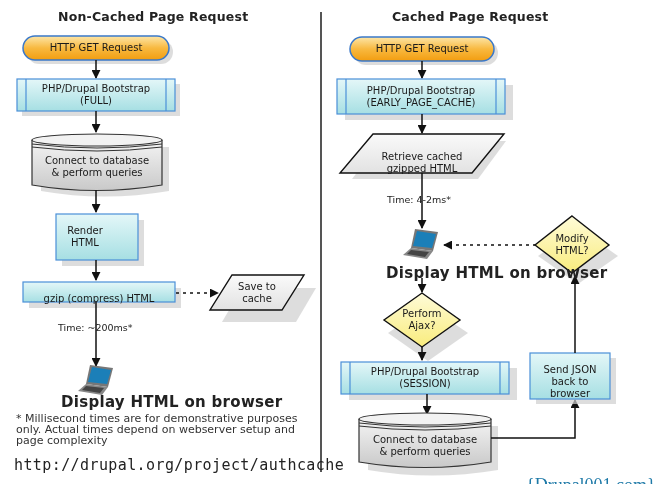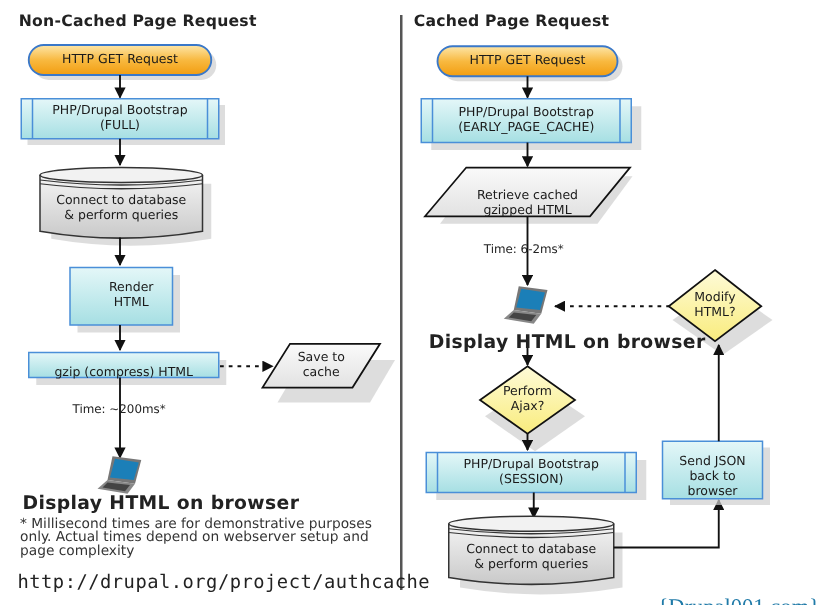--- a/index.html
+++ b/index.html
@@ -1,21 +1,21 @@
 <!DOCTYPE html>
 <html><head>
 <meta charset="utf-8">
 <style>
   html, body { margin:0; padding:0; background:#ffffff; }
   body { width:659px; height:484px; position:relative; overflow:hidden;
          font-family:"DejaVu Sans", sans-serif; color:#111; }
   #diagram { position:absolute; left:0; top:0; width:659px; height:484px; }
   .lbl { position:absolute; text-align:center; font-size:10px; line-height:12px; color:#1a1a1a;
          display:flex; align-items:center; justify-content:center; white-space:pre-line;border-radius:12px; }
-  .title { position:absolute; font-size:12.5px; font-weight:bold; color:#222; letter-spacing:0.2px; }
+  .title { position:absolute; font-size:12.5px; font-weight:bold; color:#222; letter-spacing:0.2px;margin-left:43px; }
   .bold { font-weight:bold; font-size:15px; letter-spacing:0.3px; }
   .note { position:absolute; font-size:11px; line-height:11px; color:#333; }
   .url { position:absolute; font-size:15px; font-weight:bold; color:#222; letter-spacing:0.4px;
          font-family:"DejaVu Sans Mono", monospace; font-weight:normal; }
   .brand { position:absolute; font-size:18px; color:#1f7aa8; font-family:Liberation Serif, serif;margin-top:16px; }
   .time { position:absolute; font-size:9.5px; color:#222; }
 </style>
 </head>
 <body>
 
@@ -164,39 +164,39 @@
   </g>
   <line x1="575" y1="353" x2="575" y2="276" stroke="#111" stroke-width="1.5" marker-end="url(#arr)"></line>
 </svg>
 
 <div class="title" style="left:15px;top:9px;">Non-Cached Page Request</div>
 <div class="lbl" style="left:23px;top:36px;width:146px;height:24px;">HTTP GET Request</div>
 <div class="lbl" style="left:26px;top:79px;width:140px;height:32px;">PHP/Drupal Bootstrap
 (FULL)</div>
 <div class="lbl" style="left:32px;top:150px;width:130px;height:34px;">Connect to database
 &amp; perform queries</div>
-<div class="lbl" style="left:60px;top:214px;width:90px;height:46px;">Render
+<div class="lbl" style="left:40px;top:214px;width:90px;height:46px;">Render
 HTML</div>
 <div class="lbl" style="left:23px;top:282px;width:152px;height:33px;">gzip (compress) HTML</div>
 <div class="lbl" style="left:218px;top:276px;width:78px;height:34px;">Save to
 cache</div>
 <div class="time" style="left:58px;top:322px;">Time: ~200ms*</div>
 <div class="title bold" style="left:18px;top:393px;">Display HTML on browser</div>
 <div class="note" style="left:16px;top:413px;width:300px;white-space:pre-line;">* Millisecond times are for demonstrative purposes
 only. Actual times depend on webserver setup and
 page complexity</div>
 <div class="url" style="left:14px;top:456px;">http://drupal.org/project/authcache</div>
 
-<div class="title" style="left:331px;top:9px;">Cached Page Request</div>
+<div class="title" style="left:349px;top:9px;">Cached Page Request</div>
 <div class="lbl" style="left:350px;top:37px;width:144px;height:24px;">HTTP GET Request</div>
 <div class="lbl" style="left:346px;top:79px;width:150px;height:35px;">PHP/Drupal Bootstrap
 (EARLY_PAGE_CACHE)</div>
 <div class="lbl" style="left:356px;top:135px;width:132px;height:55px;">Retrieve cached
 gzipped HTML</div>
-<div class="time" style="left:387px;top:194px;">Time: 6-2ms*</div>
+<div class="time" style="left:387px;top:194px;">Time: 4-2ms*</div>
 <div class="title bold" style="left:343px;top:264px;">Display HTML on browser</div>
 <div class="lbl" style="left:392px;top:305px;width:60px;height:30px;">Perform
 Ajax?</div>
 <div class="lbl" style="left:542px;top:230px;width:60px;height:30px;">Modify
 HTML?</div>
 <div class="lbl" style="left:350px;top:362px;width:150px;height:32px;">PHP/Drupal Bootstrap
 (SESSION)</div>
 <div class="lbl" style="left:359px;top:429px;width:132px;height:34px;">Connect to database
 &amp; perform queries</div>
 <div class="lbl" style="left:530px;top:353px;width:80px;height:58px;">Send JSON

